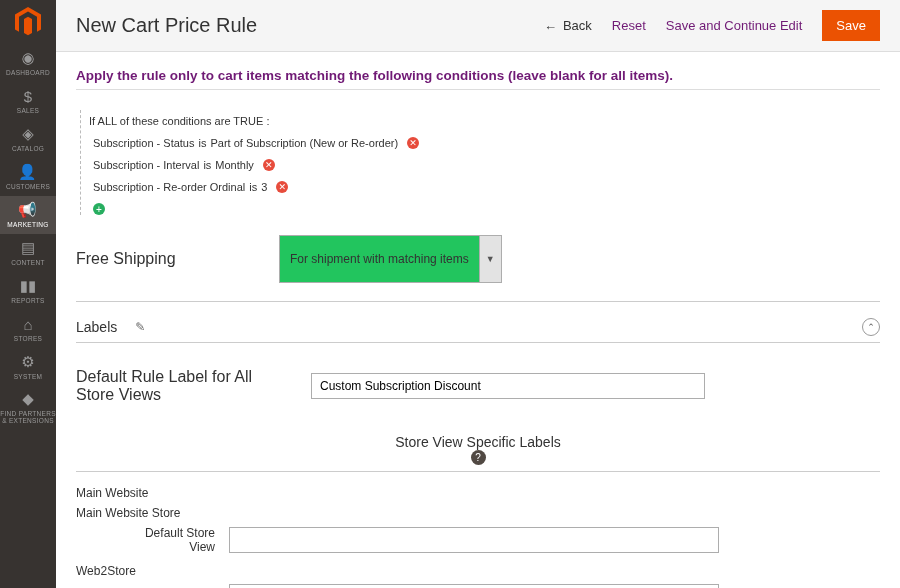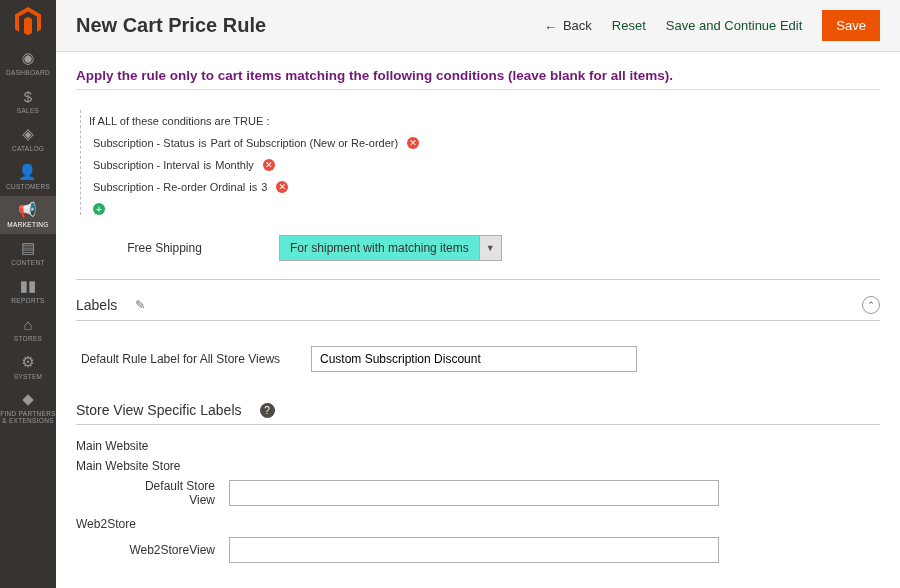--- a/index.html
+++ b/index.html
@@ -8,52 +8,52 @@
 .sidebar { position: fixed; left: 0; top: 0; width: 56px; height: 100%; background: #373330; display: flex; flex-direction: column; align-items: center; padding-top: 6px; z-index: 10; }
 .logo { width: 32px; height: 32px; margin-bottom: 6px; display: flex; align-items: center; justify-content: center; }
 .sidebar-item { width: 56px; height: 38px; display: flex; flex-direction: column; align-items: center; justify-content: center; color: #999; cursor: pointer; }
 .sidebar-item.active { background: #504b48; color: #fff; }
 .sidebar-item .icon { font-size: 15px; margin-bottom: 2px; }
 .sidebar-item .label { font-size: 6.5px; letter-spacing: 0.3px; text-align: center; line-height: 1.1; }
 .sidebar-item.tall { height: 42px; }
 
 .main { margin-left: 56px; height: 588px; overflow-y: auto; }
 .header { background: #f5f5f5; border-bottom: 1px solid #ddd; padding: 10px 20px; display: flex; align-items: center; justify-content: space-between; position: sticky; top: 0; z-index: 5; }
-.page-title { font-size: 20px; font-weight: 700; color: #333; }
+.page-title { font-size: 20px; font-weight: 400; color: #333; }
 .header-actions { display: flex; align-items: center; gap: 20px; }
 .back-link { display: flex; align-items: center; gap: 6px; color: #333; cursor: pointer; font-size: 13px; }
-.header-btn { background: transparent; border: none; color: #14532d; font-size: 13px; cursor: pointer; }
+.header-btn { background: transparent; border: none; color: #701a75; font-size: 13px; cursor: pointer; }
 .save-btn { background: #eb5202; color: #ffffff; border: none; padding: 8px 14px; font-size: 13px; cursor: pointer; font-weight: 500; }
 
 .content { padding: 16px 20px; }
 .section-block { border-bottom: 1px solid #ccc; padding-bottom: 18px; margin-bottom: 16px; }
 .apply-heading { font-size: 13.5px; font-weight: 700; color: #701a75; margin-bottom: 20px; border-bottom: 1px solid #ddd; padding-bottom: 6px; }
 .rule-tree { font-size: 11px; color: #333; border-left: 1px dashed #bbb; margin-left: 4px; padding-left: 0; }
 .rule-root { padding: 5px 0 5px 8px; }
 .rule-item { padding: 5px 0 5px 12px; display: flex; align-items: center; gap: 4px; }
 .rule-bold { font-weight: 400; }
 .del-icon { display: inline-flex; width: 12px; height: 12px; border-radius: 50%; background: #e74c3c; color: #fff; font-size: 9px; align-items: center; justify-content: center; margin-left: 5px; cursor: pointer; }
 .add-icon { display: inline-flex; width: 12px; height: 12px; border-radius: 50%; background: #27ae60; color: #fff; font-size: 10px; align-items: center; justify-content: center; margin-left: 12px; cursor: pointer; margin-top: 5px; }
 
 .field-row { display: flex; align-items: center; margin-top: 20px; }
-.field-label { width: 203px; text-align: center; padding-right: 26px; font-size: 12px; color: #333; }
+.field-label { width: 203px; text-align: left; padding-right: 26px; font-size: 16px; color: #333; }
 .select-wrap { display: flex; }
-.select-box { border: 1px solid #adadad; background: #5eead4; padding: 5px 10px; font-size: 12px; min-width: 160px; }
+.select-box { border: 1px solid #adadad; background: #22c55e; padding: 16px 10px; font-size: 12px; min-width: 160px; }
 .select-arrow { border: 1px solid #adadad; border-left: none; background: #e3e3e3; width: 22px; display: flex; align-items: center; justify-content: center; cursor: pointer; font-size: 9px; color: #555; }
-.text-input { border: 1px solid #adadad; padding: 5px 8px; font-size: 12px; width: 326px; }
+.text-input { border: 1px solid #adadad; padding: 5px 8px; font-size: 12px; width: 394px; }
 .text-input.wide { width: 490px; }
 
 .labels-header { display: flex; align-items: center; justify-content: space-between; border-bottom: 1px solid #ccc; padding-bottom: 6px; margin-bottom: 20px; }
 .labels-title { font-size: 14px; font-weight: 400; color: #333; display: flex; align-items: center; gap: 18px; }
 .edit-icon { font-size: 12px; color: #666; cursor: pointer; }
 .collapse-icon { width: 18px; height: 18px; border: 1px solid #999; border-radius: 50%; display: flex; align-items: center; justify-content: center; font-size: 9px; cursor: pointer; color: #555; }
 
 .labels-section-wrap { margin-bottom: 20px; }
 
-.store-view-heading { font-size: 14px; font-weight: 400; display: flex; align-items: center; gap: 18px; border-bottom: 1px solid #ccc; padding-bottom: 6px; margin-bottom: 14px; }
+.store-view-heading { font-size: 14px; font-weight: 400; display: flex; align-items: center; gap: 0; border-bottom: 1px solid #ccc; padding-bottom: 6px; margin-bottom: 14px; flex-direction: column; }
 .help-icon { width: 15px; height: 15px; border-radius: 50%; background: #514943; color: #fff; font-size: 10px; display: flex; align-items: center; justify-content: center; cursor: pointer; }
 .store-tree-label { font-size: 12px; color: #333; margin-bottom: 6px; }
 .store-input-row { display: flex; align-items: center; margin-left: 45px; margin-bottom: 10px; }
 .store-input-label { width: 108px; text-align: right; padding-right: 14px; font-size: 12px; }
 
 svg { display: block; }
 </style>
 </head>
 <body>
 

